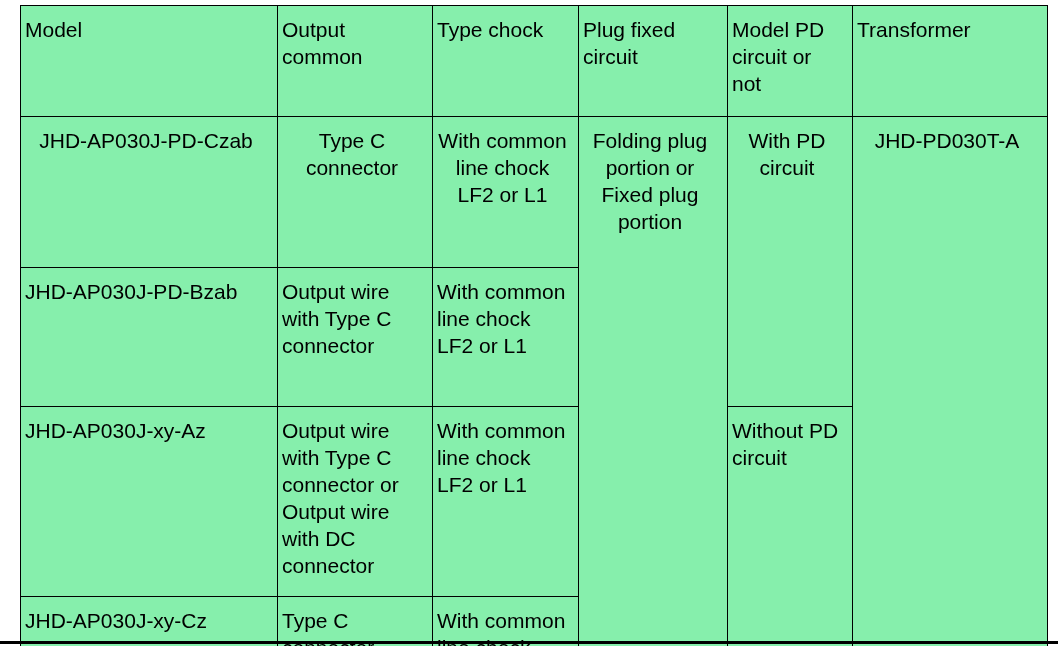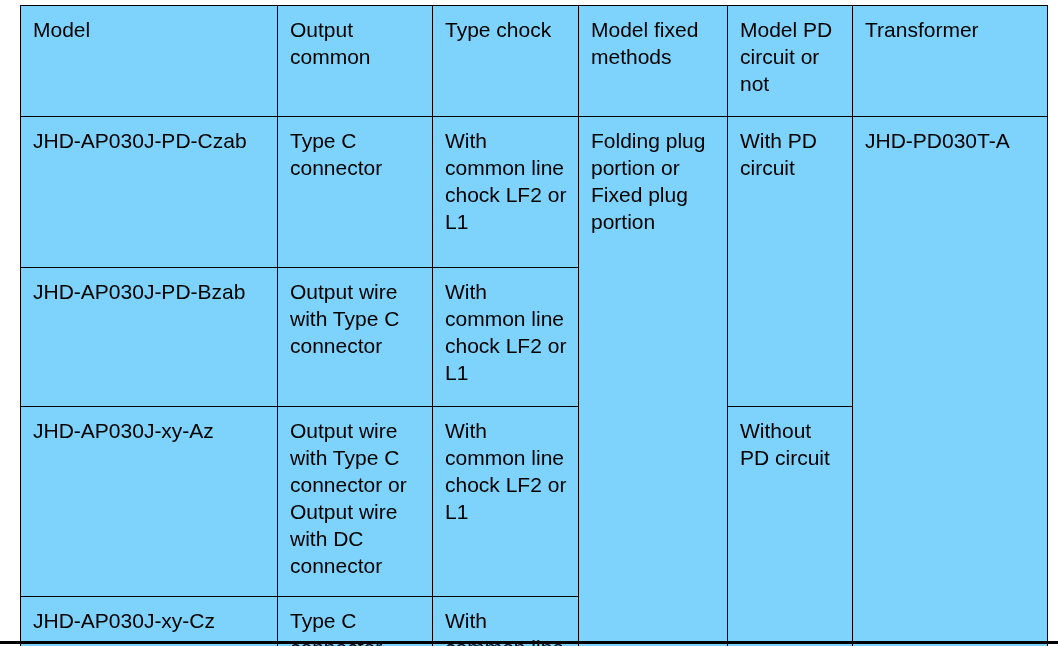--- a/index.html
+++ b/index.html
@@ -37,35 +37,35 @@
 
   .spec-table td,
   .spec-table th {
     border: 1px solid #000000;
     vertical-align: top;
     text-align: left;
     font-weight: normal;
     font-size: 21px;
     line-height: 27px;
     color: #000000;
-    padding: 10px 10px 10px 12px;
-    background: #7dd3fc;
+    padding: 10px 10px 10px 4px;
+    background: #86efac;
     word-wrap: break-word;
   }
 
   
   .col-model       { width: 257px; }
   .col-output      { width: 155px; }
   .col-chock       { width: 146px; }
   .col-plug        { width: 149px; }
   .col-pd          { width: 125px; }
   .col-transformer { width: 195px; }
 
   .row-head td  { height: 90px; }
-  .row-1 td     { height: 130px; }
+  .row-1 td     { height: 130px; text-align: center; }
   .row-2 td     { height: 118px; }
   .row-3 td     { height: 169px; }
   .row-4 td     { height: 128px; }
 
   
   .page-rule {
     position: absolute;
     left: 0;
     top: 641px;
     width: 1058px;
@@ -85,21 +85,21 @@
       <col class="col-chock">
       <col class="col-plug">
       <col class="col-pd">
       <col class="col-transformer">
     </colgroup>
     <tbody>
       <tr class="row-head">
         <td>Model</td>
         <td>Output common</td>
         <td>Type chock</td>
-        <td>Model fixed methods</td>
+        <td>Plug fixed circuit</td>
         <td>Model PD circuit or not</td>
         <td>Transformer</td>
       </tr>
 
       <tr class="row-1">
         <td>JHD-AP030J-PD-Czab</td>
         <td>Type C connector</td>
         <td>With common line chock LF2 or L1</td>
         <td rowspan="4">Folding plug portion or Fixed plug portion</td>
         <td rowspan="2">With PD circuit</td>

